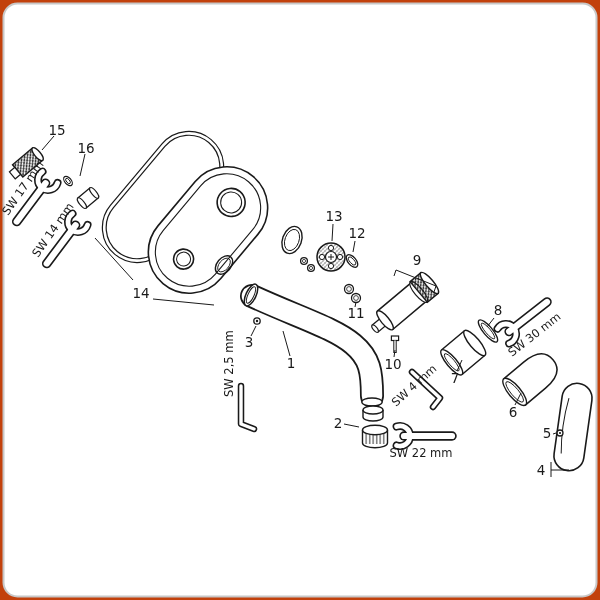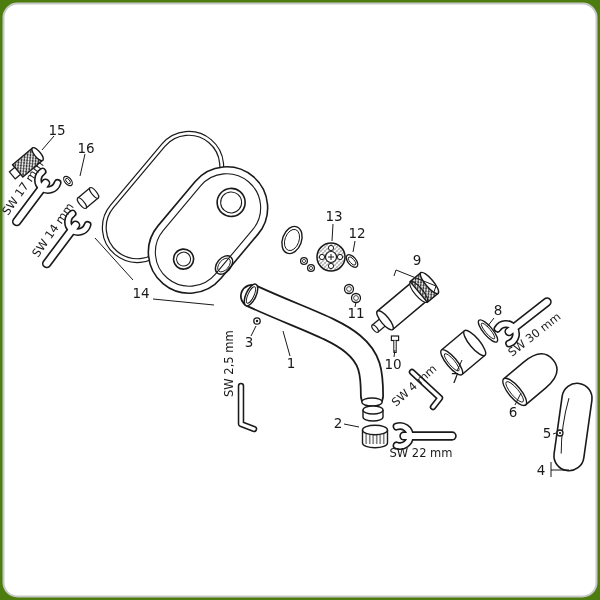--- a/index.html
+++ b/index.html
@@ -1,17 +1,17 @@
 <!DOCTYPE html>
 <html><head>
 <meta charset="utf-8">
 <style>
   html,body{margin:0;padding:0;background:#ffffff;}
   body{display:flex;align-items:flex-start;justify-content:flex-start;font-family:"DejaVu Sans",sans-serif;}
-  .frame{position:relative;width:600px;height:600px;background:#4d7c0f;overflow:hidden;}
+  .frame{position:relative;width:600px;height:600px;background:#c2410c;overflow:hidden;}
   svg{display:block;}
   text{fill:#1a1a1a;font-family:"DejaVu Sans",sans-serif;}
   .part-num{font-size:13.5px;}
   .tool-size{font-size:11.5px;}
 </style>
 </head>
 <body>
 
 <div class="frame">
 <svg width="600" height="600" viewBox="0 0 600 600">

